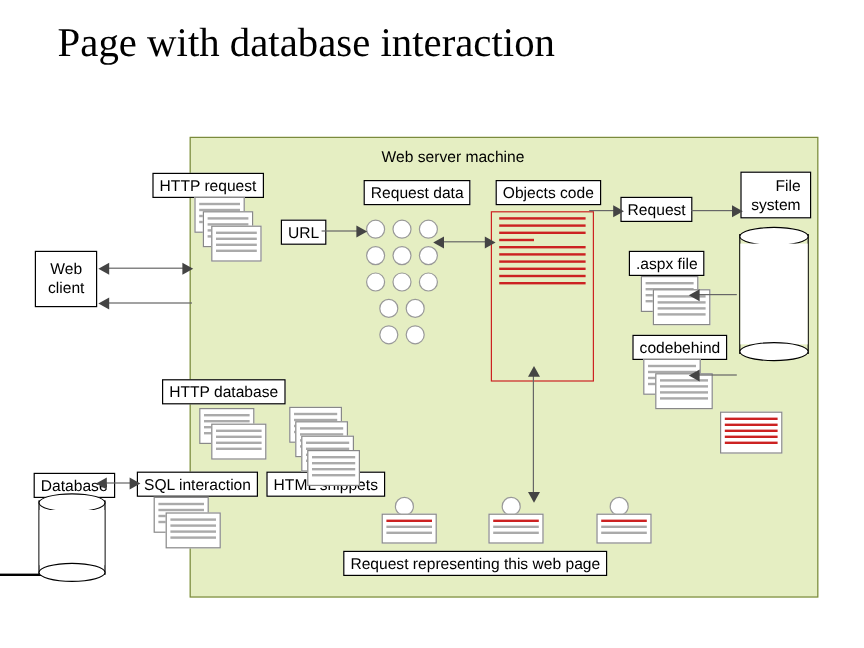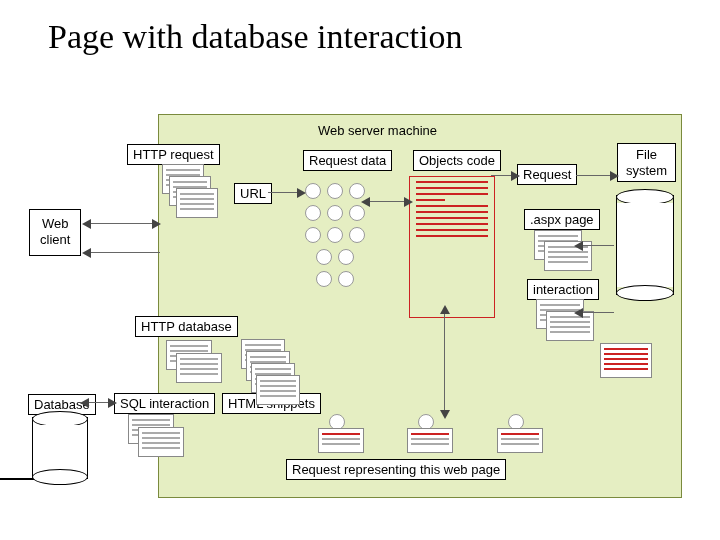--- a/index.html
+++ b/index.html
@@ -31,26 +31,26 @@
 
 <div class="title">Page with database interaction</div>
 <div class="underline"></div>
 
 <div class="panel"></div>
 
 <div class="box" style="left:313px;top:121px;border:none;background:transparent">Web server machine</div>
 <div class="box" style="left:127px;top:144px">HTTP request</div>
 <div class="box" style="left:303px;top:150px">Request data</div>
 <div class="box" style="left:413px;top:150px">Objects code</div>
-<div class="box" style="left:617px;top:143px;text-align:center;padding:3px 8px;line-height:1.2">File<br>system</div>
+<div class="box" style="left:617px;top:143px;text-align:right;padding:3px 8px;line-height:1.2">File<br>system</div>
 <div class="box" style="left:517px;top:164px">Request</div>
 <div class="box" style="left:234px;top:183px">URL</div>
 <div class="box" style="left:29px;top:209px;padding:6px 10px;text-align:center;line-height:1.25"><span>Web<br>client</span></div>
-<div class="box" style="left:524px;top:209px">.aspx page</div>
-<div class="box" style="left:527px;top:279px;border:1px solid #000;background:#fff">interaction</div>
+<div class="box" style="left:524px;top:209px">.aspx file</div>
+<div class="box" style="left:527px;top:279px;border:1px solid #000;background:#fff">codebehind</div>
 <div class="box" style="left:135px;top:316px">HTTP database</div>
 <div class="box" style="left:28px;top:394px">Database</div>
 <div class="box" style="left:114px;top:393px">SQL interaction</div>
 <div class="box" style="left:222px;top:393px">HTML snippets</div>
 <div class="box" style="left:286px;top:459px">Request representing this web page</div>
 
 <div class="doc" style="left:162px;top:164px;width:34px">
     <div class="l"></div>
     <div class="l"></div>
     <div class="l"></div>

